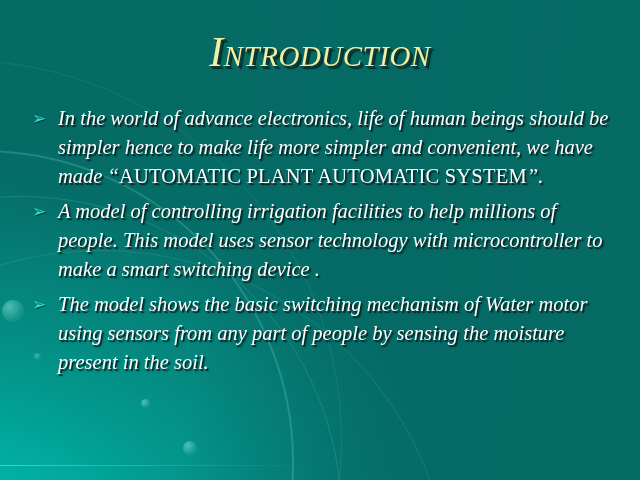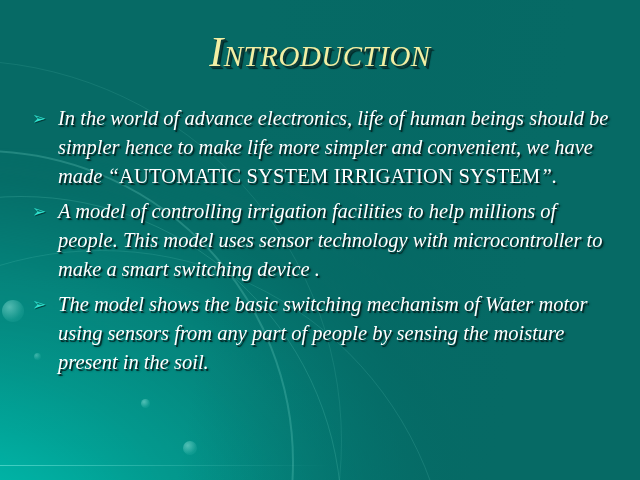--- a/index.html
+++ b/index.html
@@ -193,21 +193,21 @@
 
   <div class="content">
 
     <div class="slide-title">Introduction</div>
 
     <div class="bullet-list">
 
       <div class="bullet-item">
         <span class="bullet-icon">➢</span>
         <span class="bullet-text">
-          <span>In  the world of advance electronics, life of human beings should be simpler hence to make life more simpler and convenient, we have made “</span><span class="upright">AUTOMATIC SYSTEM IRRIGATION SYSTEM</span><span>”.</span>
+          <span>In  the world of advance electronics, life of human beings should be simpler hence to make life more simpler and convenient, we have made “</span><span class="upright">AUTOMATIC PLANT AUTOMATIC SYSTEM</span><span>”.</span>
         </span>
       </div>
 
       <div class="bullet-item">
         <span class="bullet-icon">➢</span>
         <span class="bullet-text">A model of controlling irrigation facilities to help millions of people. This model uses sensor technology with microcontroller to make a smart switching device .</span>
       </div>
 
       <div class="bullet-item">
         <span class="bullet-icon">➢</span>

